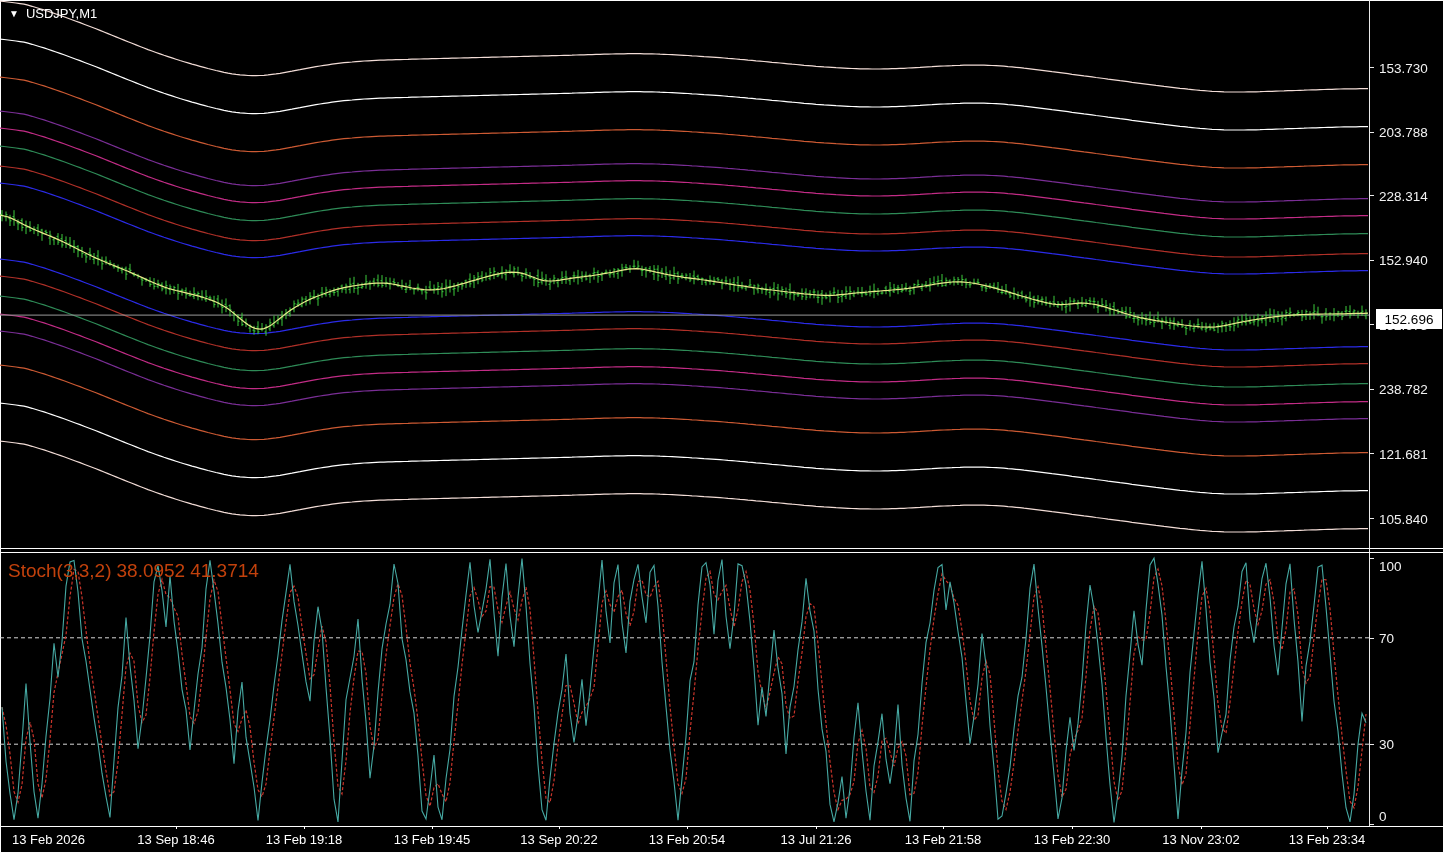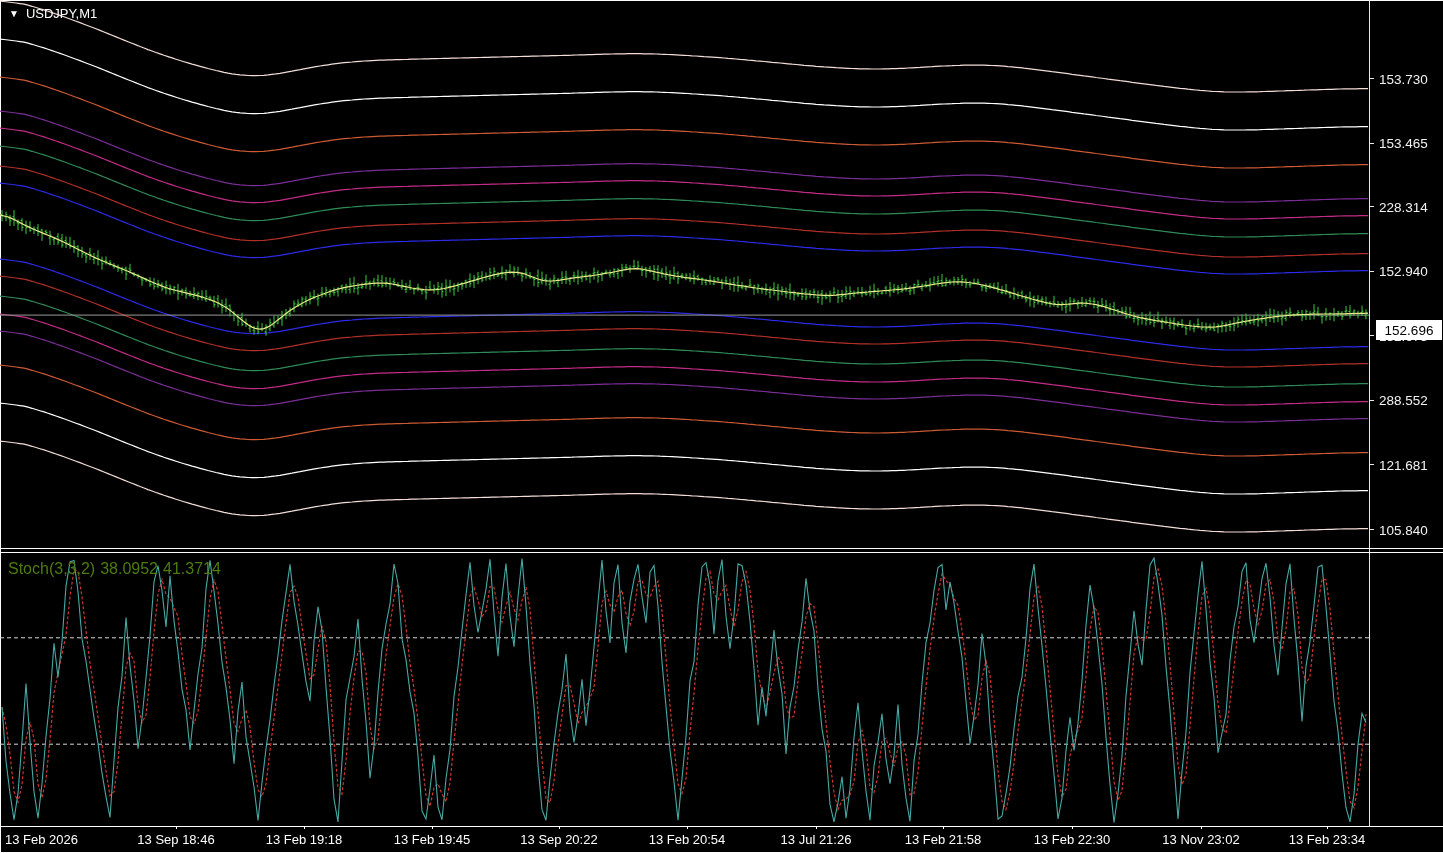--- a/index.html
+++ b/index.html
@@ -9,27 +9,27 @@
   #frame-top{left:0;top:0;width:1443px;height:1px;background:#fdfdfd;}
   #frame-left{left:0;top:0;width:1px;height:853px;background:#fdfdfd;}
   #frame-bottom{left:0;top:852px;width:1443px;height:1px;background:#fdfdfd;}
   #symbol-title{left:9px;top:6px;color:#ffffff;font-size:13px;display:flex;align-items:center;gap:7px;z-index:30;}
   #symbol-title .arrow{font-size:10px;line-height:13px;color:#ffffff;cursor:pointer;}
   #main-chart{left:0;top:0;z-index:5;}
   #stoch-chart{left:0;top:553px;z-index:5;}
   #axis-border{left:1369px;top:0;width:1px;height:826px;background:#e9e9e9;z-index:10;}
   .splitline{left:0;width:1443px;height:1px;background:#fdfdfd;z-index:20;}
   #price-axis,#stoch-axis{left:1370px;width:73px;color:#f2f2f2;font-size:13.5px;z-index:15;}
-  #price-axis{top:15px;height:548px;}
+  #price-axis{top:4px;height:548px;}
   #stoch-axis{top:553px;height:273px;}
   .axis-label{position:absolute;left:9px;transform:translateY(-50%);white-space:nowrap;}
   .axis-tick{position:absolute;left:-1px;width:5px;height:1px;background:#e9e9e9;}
   #price-badge{position:absolute;left:6px;width:66px;height:20px;background:#ffffff;color:#000;
     font-size:13.5px;display:flex;align-items:center;justify-content:center;z-index:25;}
-  #indicator-label{left:8px;top:560px;color:#4d7c0f;font-size:16px;z-index:30;white-space:nowrap;}
+  #indicator-label{left:8px;top:560px;color:#c2410c;font-size:19px;z-index:30;white-space:nowrap;}
   #indicator-label span{margin-right:5px;}
   #time-axis{left:0;top:827px;width:1443px;height:25px;color:#ffffff;font-size:13px;z-index:15;}
   .time-label{position:absolute;top:5px;white-space:nowrap;}
   .time-tick{position:absolute;top:-1px;width:1px;height:3px;background:#ffffff;}
 </style>
 </head>
 <body>
 
 <div id="root">
   <svg id="main-chart" class="abs" width="1369" height="548" viewBox="0 0 1369 548">
@@ -56,29 +56,29 @@
 
   <div id="symbol-title" class="abs">
     <span class="arrow">▼</span>
     <span>USDJPY,M1</span>
   </div>
 
   <div id="price-axis" class="abs">
       <div class="axis-tick" style="top:63.0px"></div>
       <div class="axis-label" style="top:63.5px">153.730</div>
       <div class="axis-tick" style="top:127.6px"></div>
-      <div class="axis-label" style="top:128.1px">153.465</div>
+      <div class="axis-label" style="top:128.1px">203.788</div>
       <div class="axis-tick" style="top:191.0px"></div>
       <div class="axis-label" style="top:191.5px">228.314</div>
       <div class="axis-tick" style="top:255.6px"></div>
       <div class="axis-label" style="top:256.1px">152.940</div>
       <div class="axis-tick" style="top:320.2px"></div>
       <div class="axis-label" style="top:320.7px">152.675</div>
       <div class="axis-tick" style="top:384.8px"></div>
-      <div class="axis-label" style="top:385.3px">288.552</div>
+      <div class="axis-label" style="top:385.3px">238.782</div>
       <div class="axis-tick" style="top:449.4px"></div>
       <div class="axis-label" style="top:449.9px">121.681</div>
       <div class="axis-tick" style="top:514.0px"></div>
       <div class="axis-label" style="top:514.5px">105.840</div>
       <div id="price-badge" style="top:305.1px">152.696</div>
     </div>
 
   <div class="splitline abs" style="top:548px"></div>
   <div class="splitline abs" style="top:552px"></div>
 
@@ -86,24 +86,34 @@
       <line x1="0" y1="84.8" x2="1369" y2="84.8" stroke="#d8d8d8" stroke-width="1" stroke-dasharray="4,3"></line>
       <line x1="0" y1="191.2" x2="1369" y2="191.2" stroke="#d8d8d8" stroke-width="1" stroke-dasharray="4,3"></line>
       <path d="M2 154.1L6 172.1L10 200.9L14 238.5L18 249.1L22 231.7L26 186.3L30 169.2L34 186.0L38 230.9L42 244.8L46 226.4L50 186.5L54 139.7L58 120.0L62 101.1L66 82.0L70 43.6L74 16.5L78 18.4L82 44.1L86 77.6L90 110.2L94 136.5L98 163.9L102 191.8L106 218.0L110 242.7L114 238.6L118 208.9L122 161.7L126 114.0L130 100.1L134 108.3L138 152.0L142 169.5L146 162.0L150 124.3L154 78.8L158 41.4L162 26.4L166 41.4L170 44.8L174 55.0L178 63.3L182 101.1L186 130.6L190 163.3L194 170.4L198 158.6L202 124.5L206 83.9L210 46.0L214 27.0L218 38.6L222 72.6L226 104.7L230 136.8L234 170.6L238 178.4L242 165.9L246 157.1L250 174.0L254 209.0L258 236.7L262 243.7L266 230.9L270 197.3L274 165.0L278 133.9L282 100.8L286 69.9L290 39.6L294 33.2L298 44.1L302 74.0L306 100.7L310 125.9L314 121.7L318 96.7L322 73.1L326 88.5L330 132.3L334 188.5L338 233.4L342 240.9L346 207.8L350 159.8L354 125.1L358 98.2L362 98.5L366 120.2L370 173.2L374 195.5L378 185.8L382 142.7L386 102.1L390 72.7L394 44.4L398 30.9L402 42.4L406 74.3L410 110.4L414 135.3L418 167.4L422 207.1L426 242.4L430 253.3L434 234.6L438 230.7L442 241.0L446 248.9L450 229.6L454 188.4L458 151.3L462 111.5L466 77.7L470 42.7L474 34.6L478 47.1L482 63.4L486 57.9L490 33.6L494 34.3L498 56.7L502 69.3L506 52.7L510 39.3L514 55.7L518 66.9L522 47.7L526 34.1L530 56.3L534 105.4L538 158.4L542 207.1L546 245.3L550 249.7L554 227.6L558 191.8L562 162.3L566 132.5L570 132.5L574 150.2L578 170.7L582 159.3L586 153.7L590 145.2L594 134.5L598 93.5L602 50.2L606 38.1L610 51.6L614 59.2L618 43.8L622 37.1L626 60.5L630 72.8L634 58.2L638 28.7L642 27.1L646 41.6L650 44.2L654 33.8L658 28.3L662 58.3L666 105.3L670 153.3L674 193.1L678 230.9L682 240.4L686 225.5L690 179.0L694 140.1L698 96.1L702 58.2L706 25.2L710 18.5L714 41.0L718 46.9L722 38.4L726 32.4L730 55.2L734 73.8L738 56.4L742 28.7L746 18.5L750 37.5L754 71.6L758 118.5L762 140.5L766 156.6L770 139.0L774 120.0L778 103.9L782 110.9L786 152.2L790 165.2L794 162.9L798 128.2L802 99.8L806 63.7L810 50.7L814 53.7L818 90.7L822 130.1L826 170.1L830 208.5L834 239.5L838 256.6L842 247.3L846 246.2L850 241.5L854 228.5L858 190.0L862 177.4L866 195.2L870 234.3L874 239.4L878 223.0L882 187.5L886 185.3L890 199.2L894 213.1L898 194.9L902 188.6L906 202.8L910 241.7L914 240.4L918 219.2L922 173.3L926 133.9L930 96.7L934 65.7L938 40.6L942 21.1L946 27.6L950 32.4L954 45.1L958 52.4L962 77.5L966 110.3L970 147.6L974 167.4L978 161.9L982 125.2L986 107.9L990 121.7L994 166.4L998 217.9L1002 248.0L1006 256.5L1010 239.2L1014 210.0L1018 177.6L1022 147.6L1026 117.6L1030 81.7L1034 44.0L1038 33.8L1042 53.0L1046 94.1L1050 135.5L1054 178.3L1058 222.2L1062 244.1L1066 236.2L1070 202.4L1074 186.5L1078 177.4L1082 165.0L1086 123.3L1090 77.1L1094 53.3L1098 60.1L1102 93.1L1106 136.0L1110 182.4L1114 228.4L1118 247.3L1122 237.8L1126 195.5L1130 149.1L1134 100.6L1138 83.4L1142 87.0L1146 86.7L1150 60.3L1154 24.6L1158 16.1L1162 32.8L1166 69.0L1170 111.1L1174 160.8L1178 211.6L1182 231.9L1186 221.1L1190 172.3L1194 126.3L1198 80.5L1202 43.4L1206 35.3L1210 57.9L1214 103.3L1218 151.1L1222 174.8L1226 180.3L1230 149.5L1234 114.1L1238 78.3L1242 48.7L1246 27.3L1250 31.7L1254 55.5L1258 71.5L1262 57.7L1266 31.2L1270 26.7L1274 49.0L1278 86.3L1282 96.7L1286 76.1L1290 39.0L1294 36.0L1298 61.9L1302 114.5L1306 130.1L1310 123.3L1314 84.7L1318 51.7L1322 26.3L1326 26.8L1330 55.7L1334 101.0L1338 142.3L1342 182.4L1346 217.8L1350 248.1L1354 254.9L1358 233.7L1362 197.6L1366 161.0" stroke="#cb352b" stroke-width="1.2" fill="none" stroke-dasharray="3,2"></path>
       <path d="M2 154.1L6 208.2L10 240.5L14 266.6L18 240.2L22 188.4L26 130.5L30 188.8L34 238.6L38 265.2L42 230.7L46 183.2L50 145.5L54 90.3L58 124.3L62 88.7L66 33.1L70 8.9L74 7.5L78 38.8L82 85.8L86 108.2L90 136.5L94 164.9L98 190.4L102 220.2L106 243.6L110 264.5L114 207.7L118 154.6L122 122.9L126 64.5L130 113.0L134 147.4L138 195.7L142 165.3L146 125.0L150 82.7L154 28.8L158 12.7L162 37.6L166 73.9L170 22.9L174 68.1L178 98.9L182 136.3L186 156.7L190 197.0L194 157.7L198 121.0L202 94.8L206 35.8L210 7.3L214 37.9L218 70.6L222 109.2L226 134.4L230 166.7L234 210.6L238 158.0L242 129.0L246 184.2L250 208.6L254 234.0L258 267.5L262 229.4L266 195.7L270 166.9L274 132.4L278 102.3L282 67.6L286 39.7L290 11.4L294 48.4L298 72.5L302 100.9L306 128.7L310 148.1L314 88.4L318 53.7L322 77.3L326 134.4L330 185.0L334 246.2L338 268.9L342 207.7L346 146.7L350 125.0L354 103.5L358 66.1L362 125.8L366 168.6L370 225.2L374 192.7L378 139.5L382 95.8L386 71.0L390 51.2L394 11.0L398 30.5L402 85.8L406 106.6L410 138.9L414 160.2L418 203.0L422 258.1L426 266.0L430 235.8L434 202.1L438 254.2L442 266.8L446 225.7L450 196.2L454 143.4L458 114.2L462 76.9L466 42.0L470 9.2L474 52.5L478 79.5L482 58.2L486 36.1L490 6.4L494 60.5L498 103.1L502 44.4L506 10.5L510 63.0L514 93.7L518 44.0L522 5.6L526 52.9L530 110.5L534 152.8L538 211.9L542 256.7L546 267.2L550 225.2L554 190.4L558 159.9L562 136.4L566 101.0L570 160.2L574 189.5L578 162.4L582 126.2L586 172.6L590 136.8L594 94.2L598 49.5L602 7.0L606 57.9L610 90.0L614 29.9L618 11.5L622 70.0L626 99.9L630 48.4L634 26.4L638 11.3L642 43.8L646 69.8L650 19.1L654 12.5L658 53.4L662 109.0L666 153.6L670 197.2L674 228.6L678 267.1L682 225.6L686 183.8L690 127.7L694 108.7L698 51.9L702 13.9L706 9.7L710 32.0L714 81.2L718 27.5L722 6.5L726 63.3L730 95.8L734 62.5L738 10.9L742 12.7L746 31.7L750 68.1L754 115.2L758 172.2L762 134.1L766 163.4L770 119.5L774 77.0L778 115.2L782 140.6L786 200.9L790 154.2L794 133.5L798 96.9L802 68.9L806 25.2L810 57.9L814 78.1L818 136.2L822 175.9L826 198.3L830 251.4L834 268.8L838 249.7L842 223.5L846 265.3L850 235.6L854 184.5L858 149.8L862 197.8L866 238.0L870 267.2L874 213.0L878 188.9L882 160.7L886 206.2L890 230.7L894 202.4L898 151.6L902 211.8L906 245.1L910 268.3L914 207.9L918 181.5L922 130.5L926 89.6L930 70.0L934 37.4L938 14.5L942 11.5L946 56.9L950 28.8L954 49.8L958 78.5L962 104.3L966 148.1L970 190.6L974 163.5L978 131.6L982 80.5L986 111.8L990 172.8L994 214.8L998 266.1L1002 263.0L1006 240.3L1010 214.2L1014 175.5L1018 143.2L1022 124.2L1026 85.5L1030 35.4L1034 11.1L1038 55.0L1042 92.9L1046 134.3L1050 179.2L1054 221.5L1058 265.9L1062 244.9L1066 197.9L1070 164.3L1074 197.4L1078 170.4L1082 127.1L1086 72.3L1090 32.0L1094 55.7L1098 92.4L1102 131.3L1106 184.4L1110 231.5L1114 269.5L1118 240.8L1122 203.1L1126 142.7L1130 101.4L1134 57.7L1138 91.1L1142 112.2L1146 56.9L1150 11.9L1154 5.1L1158 31.2L1162 62.1L1166 113.6L1170 157.4L1174 211.4L1178 265.9L1182 218.3L1186 179.2L1190 119.4L1194 80.5L1198 41.5L1202 8.4L1206 56.1L1210 109.1L1214 144.5L1218 199.7L1222 180.0L1226 161.1L1230 107.3L1234 74.0L1238 53.7L1242 18.5L1246 9.8L1250 66.9L1254 89.7L1258 57.8L1262 25.5L1266 10.2L1270 44.2L1274 92.5L1278 122.2L1282 75.2L1286 30.8L1290 10.9L1294 66.3L1298 108.6L1302 168.5L1306 113.1L1310 88.4L1314 52.6L1318 14.1L1322 12.2L1326 54.1L1330 100.7L1334 148.2L1338 178.1L1342 220.8L1346 254.7L1350 268.9L1354 241.1L1358 191.3L1362 160.4L1366 169.7" stroke="#46a9a3" stroke-width="1.1" fill="none"></path>
     </svg>
 
   <div id="indicator-label" class="abs">
     <span>Stoch(3,3,2)</span><span>38.0952</span><span>41.3714</span>
   </div>
 
+  <div id="stoch-axis" class="abs">
+      <div class="axis-tick" style="top:5.0px"></div>
+      <div class="axis-label" style="top:13.0px">100</div>
+      <div class="axis-tick" style="top:84.8px"></div>
+      <div class="axis-label" style="top:84.8px">70</div>
+      <div class="axis-tick" style="top:191.2px"></div>
+      <div class="axis-label" style="top:191.2px">30</div>
+      <div class="axis-tick" style="top:271.0px"></div>
+      <div class="axis-label" style="top:263.0px">0</div>
+    </div>
 
   <div class="splitline abs" style="top:826px"></div>
   <div id="time-axis" class="abs">
-      <div class="time-label" style="left:5px">13 Feb 2026</div>
+      <div class="time-label" style="left:12px">13 Feb 2026</div>
       <div class="time-tick" style="left:176px"></div>
       <div class="time-label" style="left:176px;transform:translateX(-50%)">13 Sep 18:46</div>
       <div class="time-tick" style="left:304px"></div>
       <div class="time-label" style="left:304px;transform:translateX(-50%)">13 Feb 19:18</div>
       <div class="time-tick" style="left:432px"></div>
       <div class="time-label" style="left:432px;transform:translateX(-50%)">13 Feb 19:45</div>
       <div class="time-tick" style="left:559px"></div>
       <div class="time-label" style="left:559px;transform:translateX(-50%)">13 Sep 20:22</div>
       <div class="time-tick" style="left:687px"></div>
       <div class="time-label" style="left:687px;transform:translateX(-50%)">13 Feb 20:54</div>

